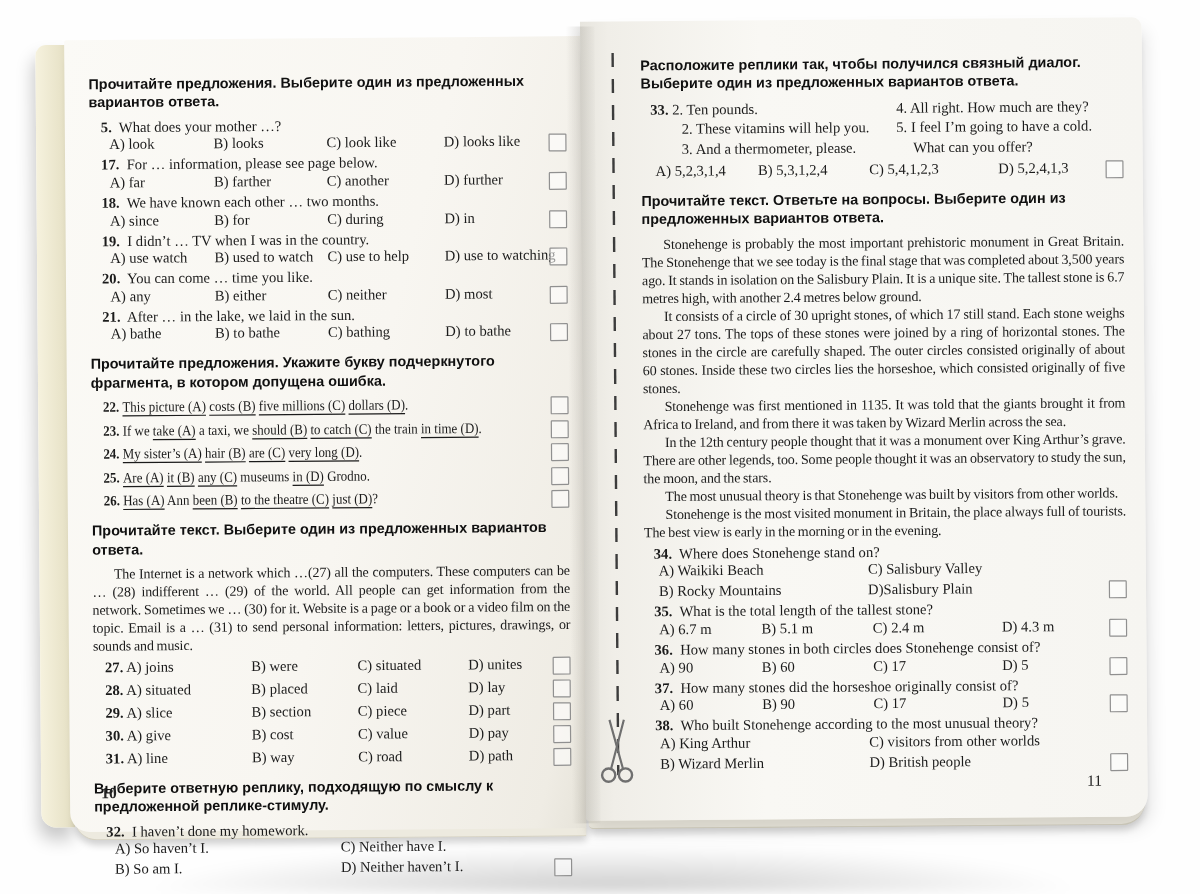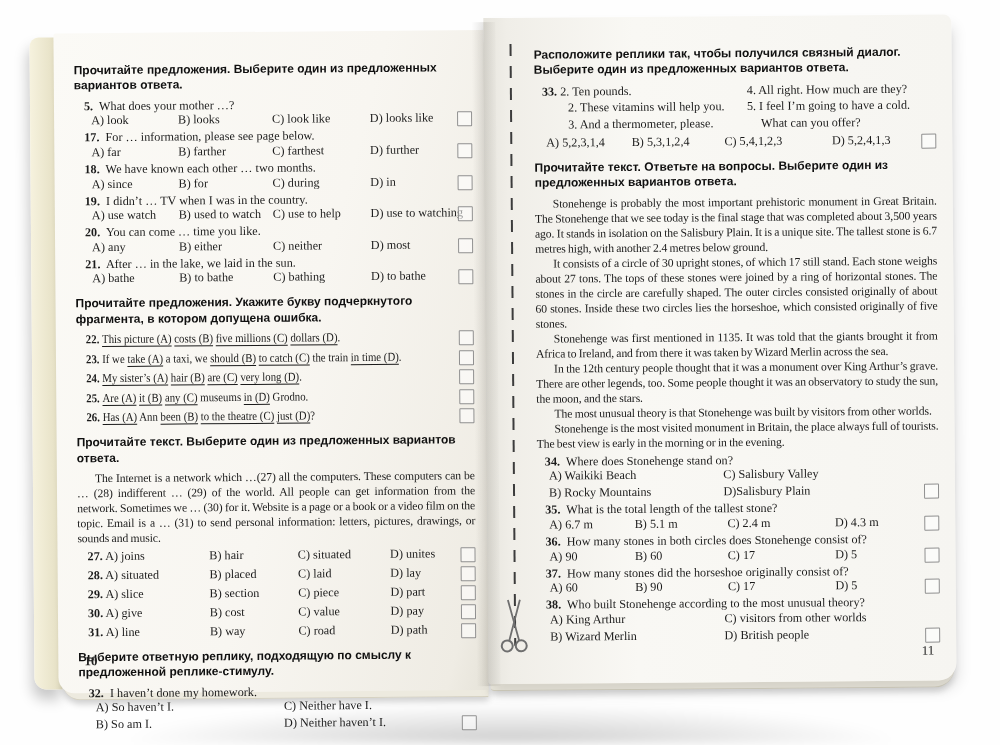--- a/index.html
+++ b/index.html
@@ -48,21 +48,21 @@
   .dialog{display:flex;padding-left:8px;margin:2px 0;}
   .dcol-l{width:52%;}
   .dcol-r{width:48%;}
   .drow{white-space:nowrap;line-height:16.4px;font-size:12.2px;}
   .drow.ind{padding-left:26px;}
   .drow.ind2{padding-left:14px;}
   .dialog-opts{margin-top:3px;}
   .page-right .q-line{padding-left:8px;}
   .pagenum{position:absolute;font-family:"Liberation Serif","DejaVu Serif",serif;font-size:13px;color:#222;z-index:3;}
   .pn-left{left:26px;bottom:24px;font-weight:bold;}
-  .pn-right{right:22px;bottom:22px;}
+  .pn-right{right:38px;bottom:22px;}
   .cut-line{position:absolute;left:26px;top:26px;bottom:38px;width:2px;z-index:2;
     background:repeating-linear-gradient(to bottom,#3c3c3c 0 12px,transparent 12px 22px);}
   .scissors{position:absolute;left:8px;top:576px;z-index:3;}
 </style>
 </head>
 <body>
 
 <div class="scene">
   <div class="book-shadow"></div>
   <div class="book">
@@ -81,21 +81,21 @@
               <span class="opt">C) look like</span>
               <span class="opt">D) looks like</span>
             </div>
             <span class="cb"></span>
           </div>
           <div class="q-line"><b class="q-num">17.</b>&nbsp; <span>For … information, please see page below.</span></div>
           <div class="opt-row">
             <div class="opt-grid">
               <span class="opt">A) far</span>
               <span class="opt">B) farther</span>
-              <span class="opt">C) farthest</span>
+              <span class="opt">C) another</span>
               <span class="opt">D) further</span>
             </div>
             <span class="cb"></span>
           </div>
           <div class="q-line"><b class="q-num">18.</b>&nbsp; <span>We have known each other … two months.</span></div>
           <div class="opt-row">
             <div class="opt-grid">
               <span class="opt">A) since</span>
               <span class="opt">B) for</span>
               <span class="opt">C) during</span>
@@ -154,21 +154,21 @@
             <div class="err-line"><b class="q-num">26.</b>&nbsp;<span class="u">Has (A)</span><span> Ann </span><span class="u">been (B)</span><span> </span><span class="u">to the theatre (C)</span><span> </span><span class="u">just (D)</span><span>?</span></div>
             <span class="cb"></span>
           </div>
           <div class="sec-heading">Прочитайте текст. Выберите один из предложенных вариантов ответа.</div>
           <div class="passage">
             <div class="para">The Internet is a network which …(27) all the computers. These computers can be … (28) indifferent … (29) of the world. All people can get information from the network. Sometimes  we … (30) for it. Website is a page or a book or a video film on the topic. Email is a … (31) to send personal information: letters, pictures, drawings, or sounds and music.</div>
           </div>
           <div class="opt-row num-row">
             <div class="opt-grid grid-num">
               <span class="opt"><b class="q-num">27.</b> <span>A) joins</span></span>
-              <span class="opt">B) hair</span>
+              <span class="opt">B) were</span>
               <span class="opt">C) situated</span>
               <span class="opt">D) unites</span>
             </div>
             <span class="cb"></span>
           </div>
           <div class="opt-row num-row">
             <div class="opt-grid grid-num">
               <span class="opt"><b class="q-num">28.</b> <span>A) situated</span></span>
               <span class="opt">B) placed</span>
               <span class="opt">C) laid</span>

